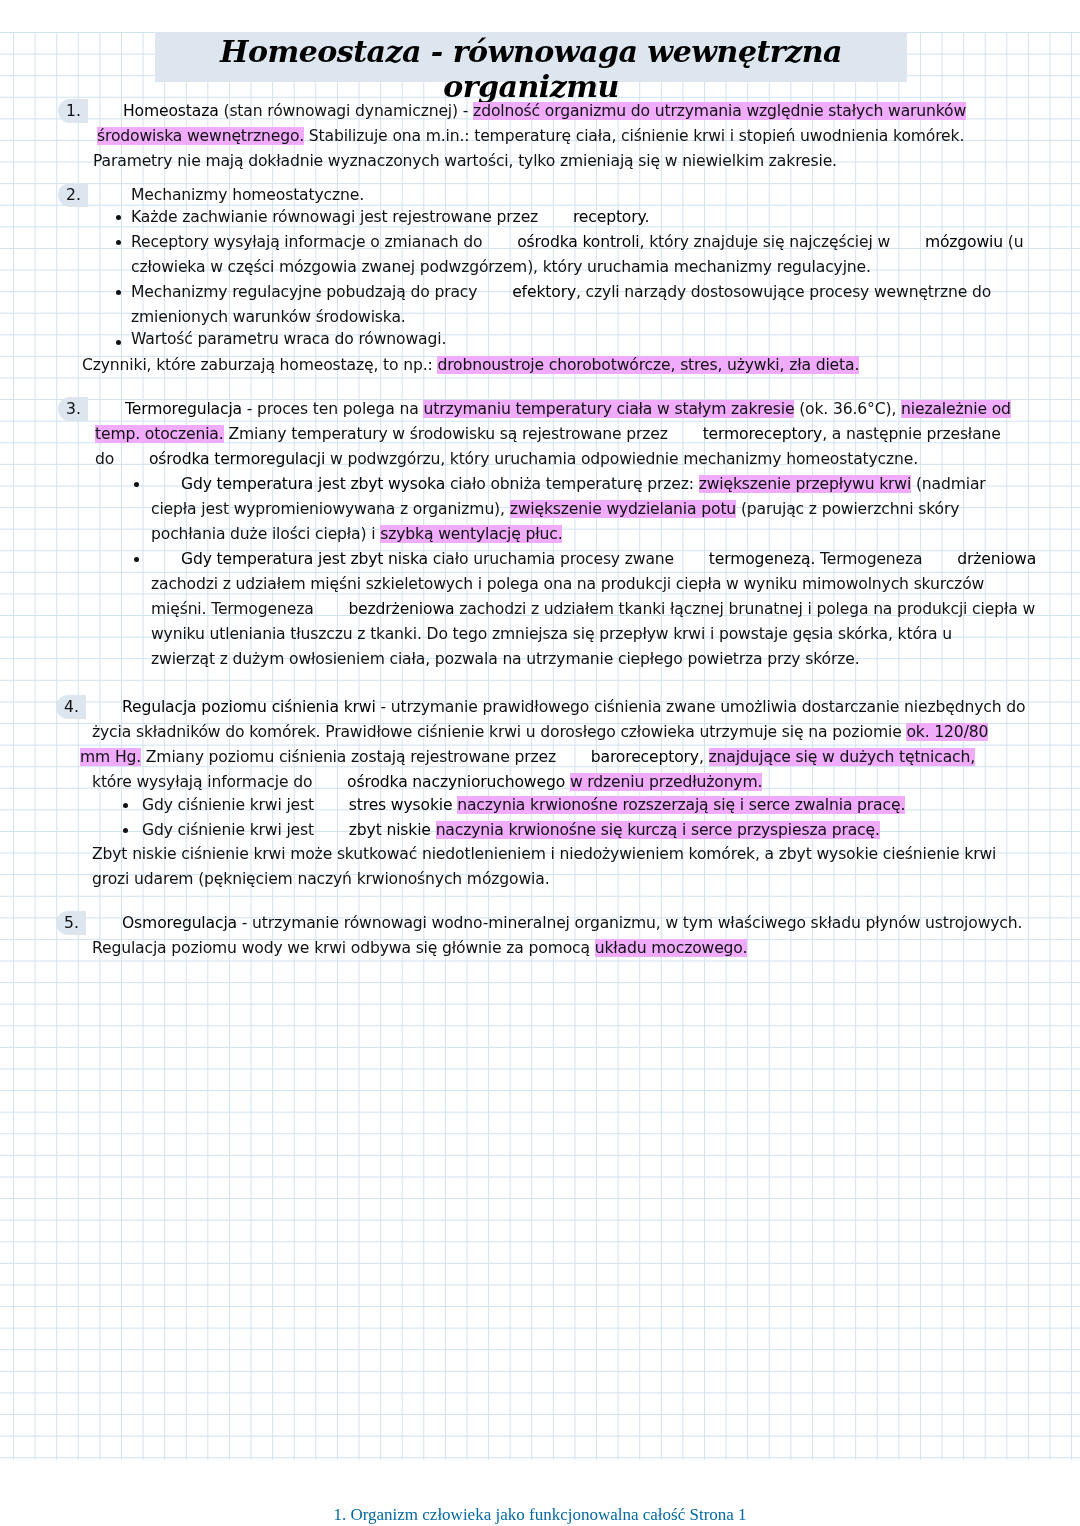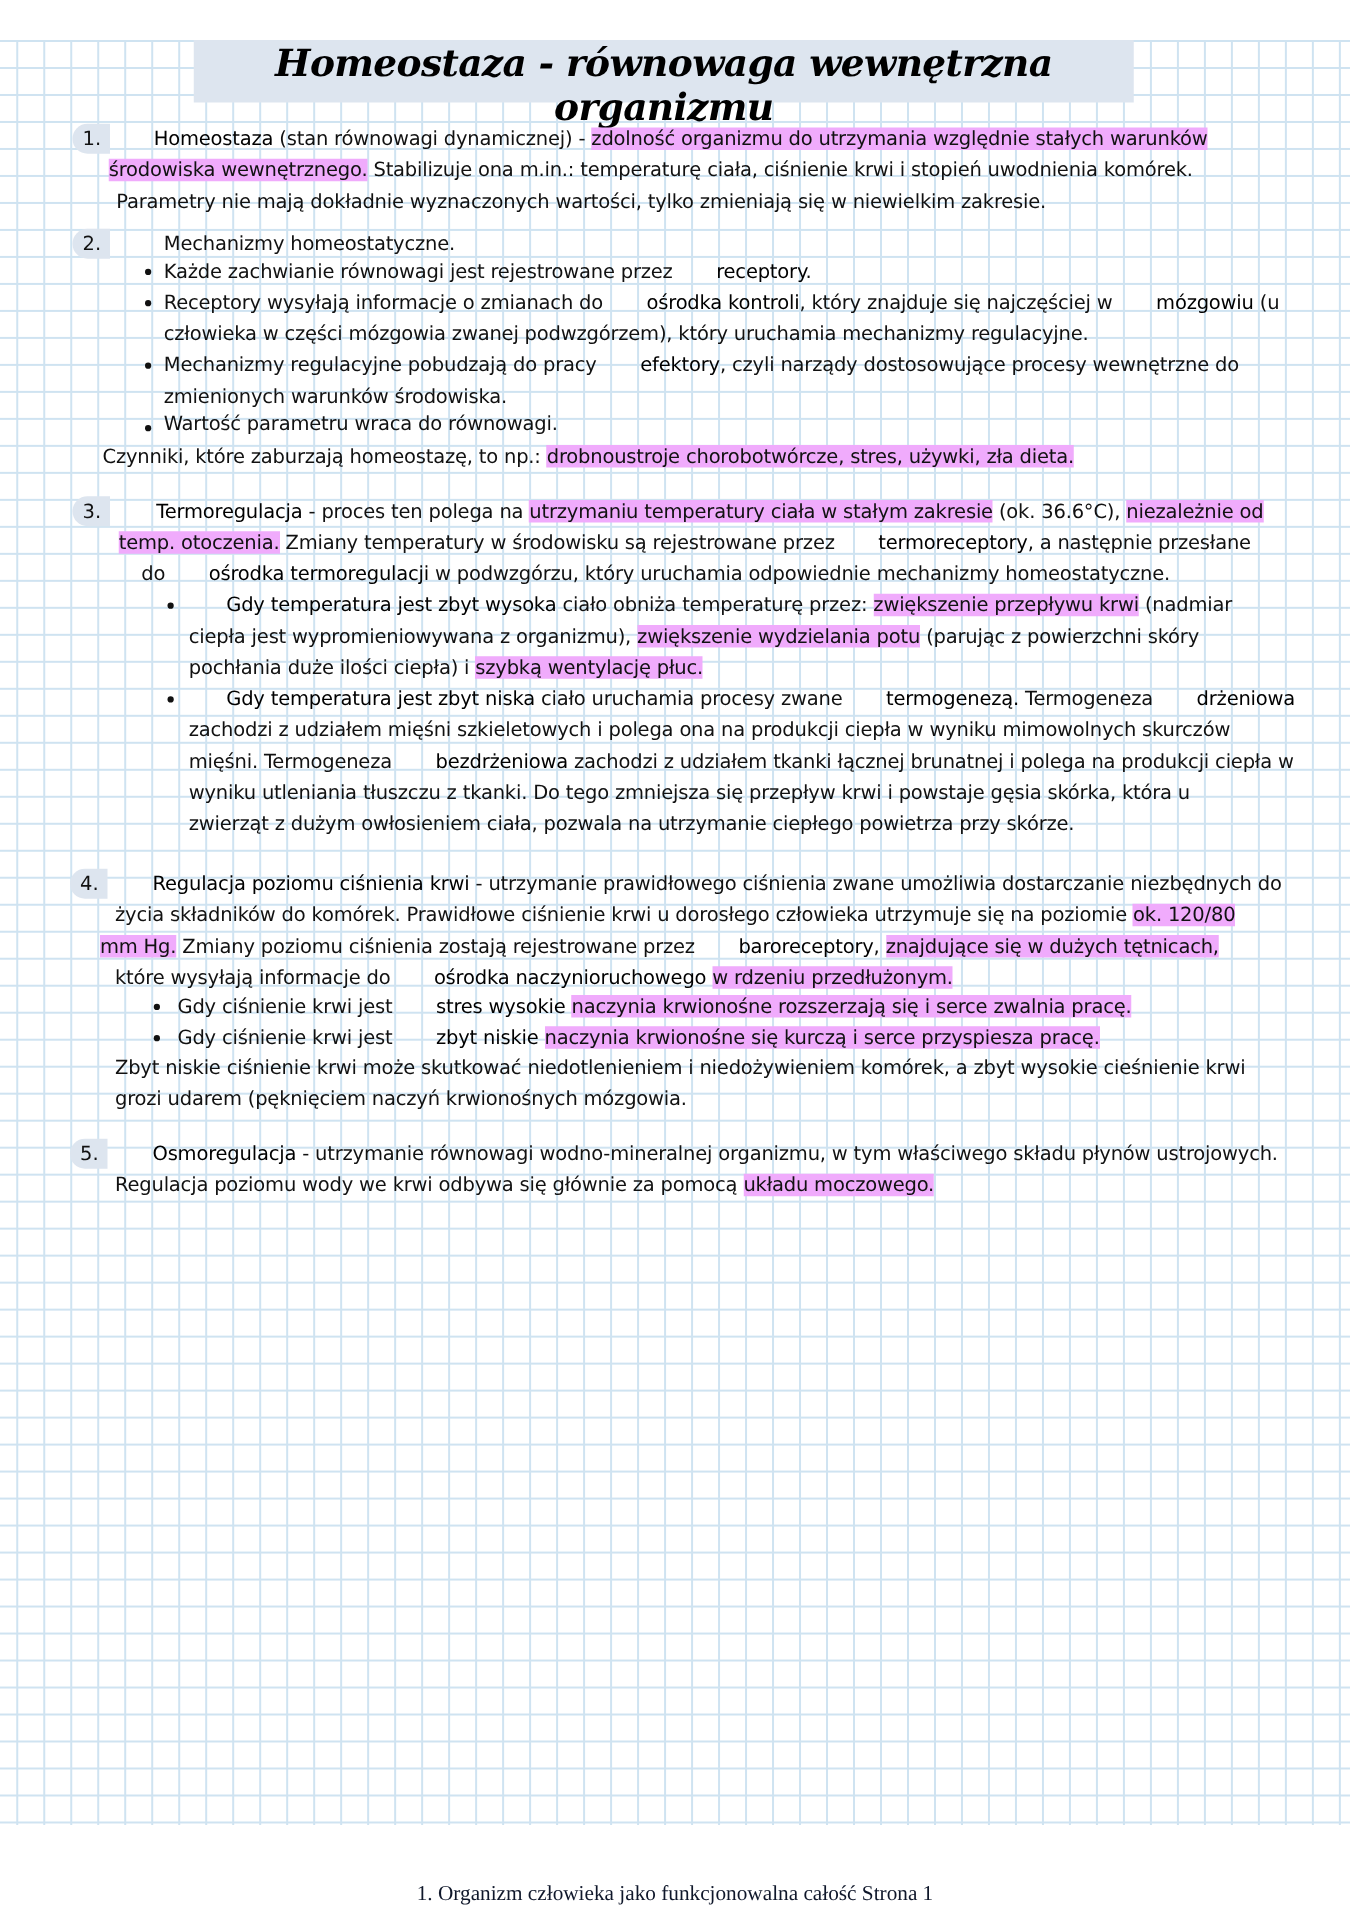--- a/index.html
+++ b/index.html
@@ -14,53 +14,53 @@
   .title { position:absolute; left:155px; top:34px; width:752px; text-align:center;
     font-family:"DejaVu Serif", serif; font-style:italic; font-weight:bold; font-size:30px; color:#000; letter-spacing:-0.5px; }
   .content { position:absolute; left:0; top:0; width:1080px; }
   .line { position:absolute; font-size:15.6px; line-height:22px; white-space:nowrap; letter-spacing:-0.15px; }
   .num { position:absolute; font-size:15.6px; line-height:22px; }
   .numbg { position:absolute; width:30px; height:24px; border-radius:12px 0 0 12px; background:#dde5ef; }
   .kw { color:#000000; font-weight:normal;margin-left:30px; }
   .hl { background:#f0abfc; }
   .bullet { position:absolute; width:5px; height:5px; border-radius:50%; background:#111; }
   .footer { position:absolute; left:0; width:1080px; top:1505px; text-align:center;
-    font-family:"Liberation Serif", serif; font-size:17px; color:#0f172a; }
+    font-family:"Liberation Serif", serif; font-size:17px; color:#0369a1; }
 </style>
 </head>
 <body>
 
 <div class="grid"></div>
 <div class="title-wrap"></div>
 <div class="title">Homeostaza - równowaga wewnętrzna organizmu</div>
 <div class="content" id="content">
     <div class="numbg" style="left: 58px; top: 99px;"></div>
     <div class="num" style="left: 66px; top: 100px;">1.</div>
     <div class="line" style="left: 93px; top: 100px;"><span class="kw">Homeostaza</span><span> (stan równowagi dynamicznej) - </span><span class="hl">zdolność organizmu do utrzymania względnie stałych warunków</span></div>
-    <div class="line" style="left: 87px; top: 125px;"><span class="hl">środowiska wewnętrznego.</span><span> Stabilizuje ona m.in.: temperaturę ciała, ciśnienie krwi i stopień uwodnienia komórek.</span></div>
+    <div class="line" style="left: 97px; top: 125px;"><span class="hl">środowiska wewnętrznego.</span><span> Stabilizuje ona m.in.: temperaturę ciała, ciśnienie krwi i stopień uwodnienia komórek.</span></div>
     <div class="line" style="left: 93px; top: 150px;"><span>Parametry nie mają dokładnie wyznaczonych wartości, tylko zmieniają się w niewielkim zakresie.</span></div>
     <div class="numbg" style="left: 58px; top: 183px;"></div>
     <div class="num" style="left: 66px; top: 184px;">2.</div>
     <div class="line" style="left: 95px; top: 184px; margin-left: 36px;"><span>Mechanizmy homeostatyczne.</span></div>
     <div class="bullet" style="left: 116px; top: 215px;"></div>
     <div class="line" style="left: 131px; top: 206px;"><span>Każde zachwianie równowagi jest rejestrowane przez </span><span class="kw">receptory</span><span>.</span></div>
     <div class="bullet" style="left: 116px; top: 240px;"></div>
     <div class="line" style="left: 131px; top: 231px;"><span>Receptory wysyłają informacje o zmianach do </span><span class="kw">ośrodka kontroli</span><span>, który znajduje się najczęściej w </span><span class="kw">mózgowiu</span><span> (u</span></div>
     <div class="line" style="left: 131px; top: 256px;"><span>człowieka w części mózgowia zwanej podwzgórzem), który uruchamia mechanizmy regulacyjne.</span></div>
     <div class="bullet" style="left: 116px; top: 290px;"></div>
     <div class="line" style="left: 131px; top: 281px;"><span>Mechanizmy regulacyjne pobudzają do pracy </span><span class="kw">efektory</span><span>, czyli narządy dostosowujące procesy wewnętrzne do</span></div>
     <div class="line" style="left: 131px; top: 306px;"><span>zmienionych warunków środowiska.</span></div>
     <div class="bullet" style="left: 116px; top: 340px;"></div>
     <div class="line" style="left: 131px; top: 316px; margin-top: 12px;"><span>Wartość parametru wraca do równowagi.</span></div>
     <div class="line" style="left: 82px; top: 354px;"><span>Czynniki, które zaburzają homeostazę, to np.: </span><span class="hl">drobnoustroje chorobotwórcze, stres, używki, zła dieta.</span></div>
     <div class="numbg" style="left: 58px; top: 397px;"></div>
     <div class="num" style="left: 66px; top: 398px;">3.</div>
     <div class="line" style="left: 95px; top: 398px;"><span class="kw">Termoregulacja</span><span> - proces ten polega na </span><span class="hl">utrzymaniu temperatury ciała w stałym zakresie</span><span> (ok. 36.6°C), </span><span class="hl">niezależnie od</span></div>
     <div class="line" style="left: 95px; top: 423px;"><span class="hl">temp. otoczenia.</span><span> Zmiany temperatury w środowisku są rejestrowane przez </span><span class="kw">termoreceptory</span><span>, a następnie przesłane</span></div>
-    <div class="line" style="left: 113px; top: 448px;"><span>do </span><span class="kw">ośrodka termoregulacji</span><span> w podwzgórzu, który uruchamia odpowiednie mechanizmy homeostatyczne.</span></div>
+    <div class="line" style="left: 95px; top: 448px;"><span>do </span><span class="kw">ośrodka termoregulacji</span><span> w podwzgórzu, który uruchamia odpowiednie mechanizmy homeostatyczne.</span></div>
     <div class="bullet" style="left: 134px; top: 482px;"></div>
     <div class="line" style="left: 151px; top: 473px;"><span class="kw">Gdy temperatura jest zbyt wysoka</span><span> ciało obniża temperaturę przez: </span><span class="hl">zwiększenie przepływu krwi</span><span> (nadmiar</span></div>
     <div class="line" style="left: 151px; top: 498px;"><span>ciepła jest wypromieniowywana z organizmu), </span><span class="hl">zwiększenie wydzielania potu</span><span> (parując z powierzchni skóry</span></div>
     <div class="line" style="left: 151px; top: 523px;"><span>pochłania duże ilości ciepła) i </span><span class="hl">szybką wentylację płuc.</span></div>
     <div class="bullet" style="left: 134px; top: 557px;"></div>
     <div class="line" style="left: 151px; top: 548px;"><span class="kw">Gdy temperatura jest zbyt niska</span><span> ciało uruchamia procesy zwane </span><span class="kw">termogenezą.</span><span>  Termogeneza </span><span class="kw">drżeniowa</span></div>
     <div class="line" style="left: 151px; top: 573px;"><span>zachodzi z udziałem mięśni szkieletowych i polega ona na produkcji ciepła w wyniku mimowolnych skurczów</span></div>
     <div class="line" style="left: 151px; top: 598px;"><span>mięśni. Termogeneza </span><span class="kw">bezdrżeniowa</span><span> zachodzi z udziałem tkanki łącznej brunatnej i polega na produkcji ciepła w</span></div>
     <div class="line" style="left: 151px; top: 623px;"><span>wyniku utleniania tłuszczu z tkanki. Do tego zmniejsza się przepływ krwi i powstaje gęsia skórka, która u</span></div>
     <div class="line" style="left: 151px; top: 648px;"><span>zwierząt z dużym owłosieniem ciała, pozwala na utrzymanie ciepłego powietrza przy skórze.</span></div>

